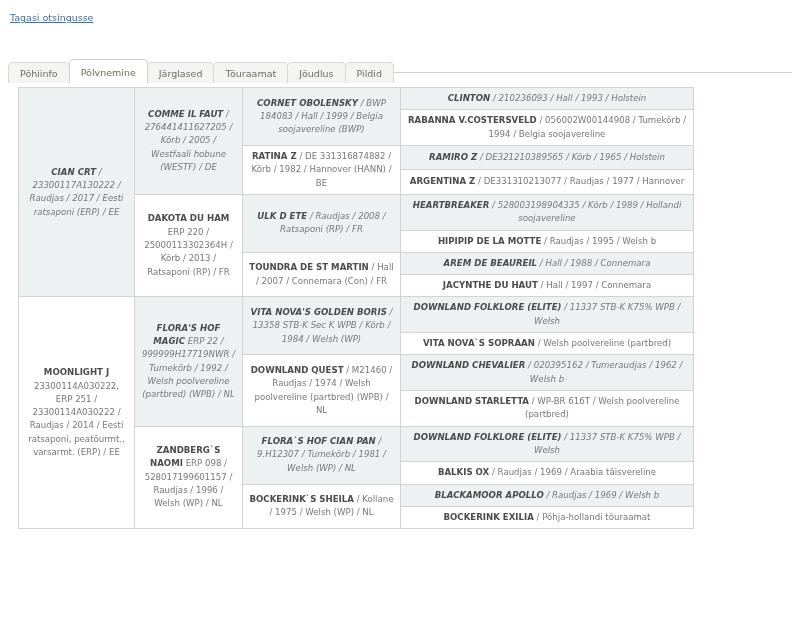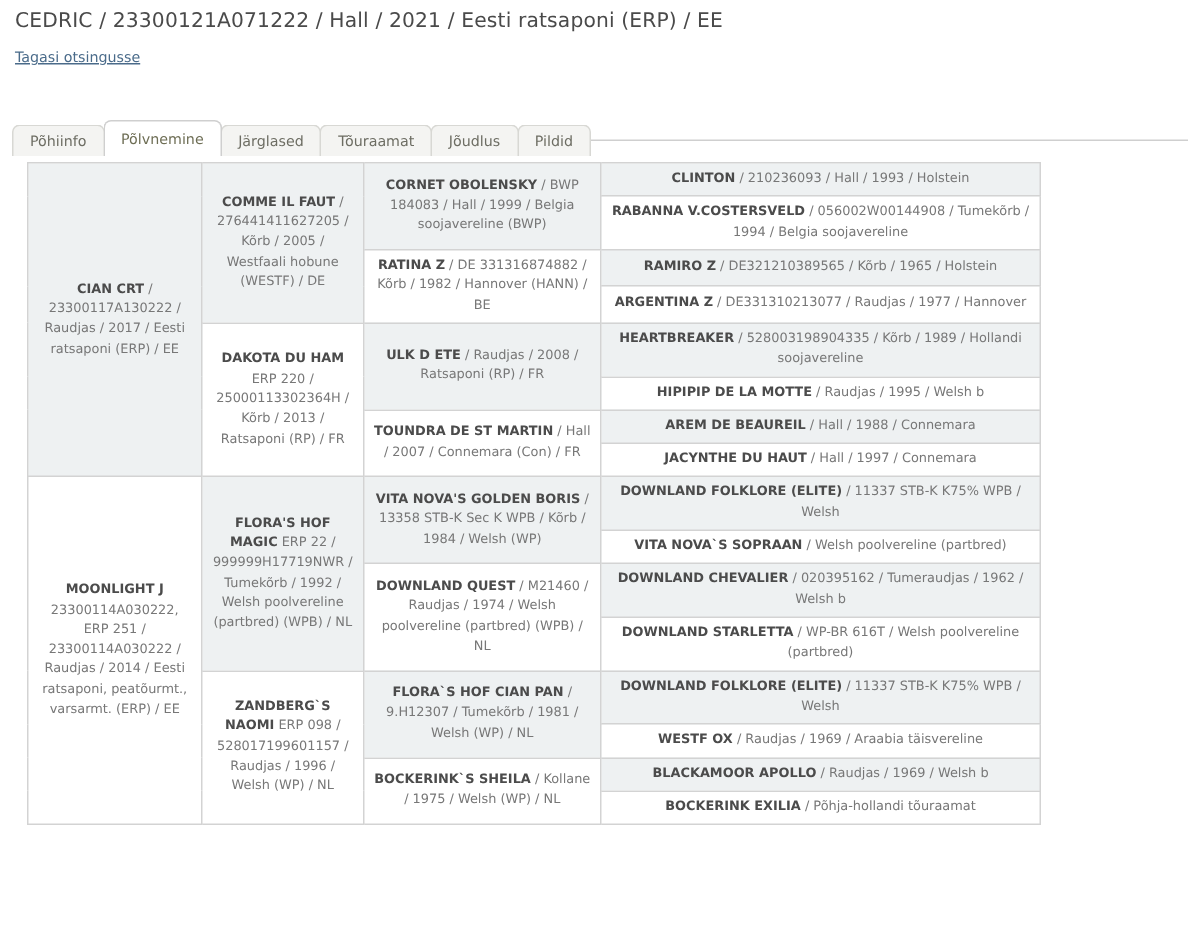--- a/index.html
+++ b/index.html
@@ -83,21 +83,21 @@
   }
   table.pedigree td {
     border: 1px solid #d3d3d3;
     vertical-align: middle;
     text-align: center;
     padding: 4px 6px;
     font-size: 8.6px;
     line-height: 1.55;
     color: #6b6b6b;
   }
-  td.shade { background: #eef1f2; }
+  td.shade { background: #eef1f2; font-style: italic; }
   td.plain { background: #ffffff; }
 
   
   col.g1 { width: 116px; }
   col.g2 { width: 108px; }
   col.g3 { width: 158px; }
   col.g4 { width: 293px; }
 
   .nm {
     font-weight: bold;
@@ -108,21 +108,20 @@
   }
   td.g1cell { font-size: 8.7px; line-height: 1.65; }
   td.g2cell { font-size: 8.7px; line-height: 1.65; }
   td.g3cell { font-size: 8.8px; line-height: 1.6; }
   td.g4cell { font-size: 8.8px; line-height: 1.55; }
 </style>
 </head>
 <body>
 
 <div class="page-header">
-  <div class="page-title">CEDRIC / 23300121A071222 / Hall / 2021 / Eesti ratsaponi (ERP) / EE</div>
   <a class="back-link">Tagasi otsingusse</a>
 </div>
 
 <div class="tabbar">
     <div class="tab"><span>Põhiinfo</span></div>
     <div class="tab active"><span>Põlvnemine</span></div>
     <div class="tab"><span>Järglased</span></div>
     <div class="tab"><span>Tõuraamat</span></div>
     <div class="tab"><span>Jõudlus</span></div>
     <div class="tab"><span>Pildid</span></div>
@@ -183,21 +182,21 @@
         </tr>
         <tr>
           <td class="plain g4cell" rowspan="1"><span class="nm">DOWNLAND STARLETTA</span><span class="rest"> / WP-BR 616T / Welsh poolvereline (partbred)</span></td>
         </tr>
         <tr>
           <td class="plain g2cell" rowspan="4"><span class="nm">ZANDBERG`S NAOMI</span><span class="rest"> ERP 098 / 528017199601157 / Raudjas / 1996 / Welsh (WP) / NL</span></td>
           <td class="shade g3cell" rowspan="2"><span class="nm">FLORA`S HOF CIAN PAN</span><span class="rest"> / 9.H12307 / Tumekõrb / 1981 / Welsh (WP) / NL</span></td>
           <td class="shade g4cell" rowspan="1"><span class="nm">DOWNLAND FOLKLORE (ELITE)</span><span class="rest"> / 11337 STB-K K75% WPB / Welsh</span></td>
         </tr>
         <tr>
-          <td class="plain g4cell" rowspan="1"><span class="nm">WESTF OX</span><span class="rest"> / Raudjas / 1969 / Araabia täisvereline</span></td>
+          <td class="plain g4cell" rowspan="1"><span class="nm">BALKIS OX</span><span class="rest"> / Raudjas / 1969 / Araabia täisvereline</span></td>
         </tr>
         <tr>
           <td class="plain g3cell" rowspan="2"><span class="nm">BOCKERINK`S SHEILA</span><span class="rest"> / Kollane / 1975 / Welsh (WP) / NL</span></td>
           <td class="shade g4cell" rowspan="1"><span class="nm">BLACKAMOOR APOLLO</span><span class="rest"> / Raudjas / 1969 / Welsh b</span></td>
         </tr>
         <tr>
           <td class="plain g4cell" rowspan="1"><span class="nm">BOCKERINK EXILIA</span><span class="rest"> / Põhja-hollandi tõuraamat</span></td>
         </tr>
       </tbody>
   </table>

